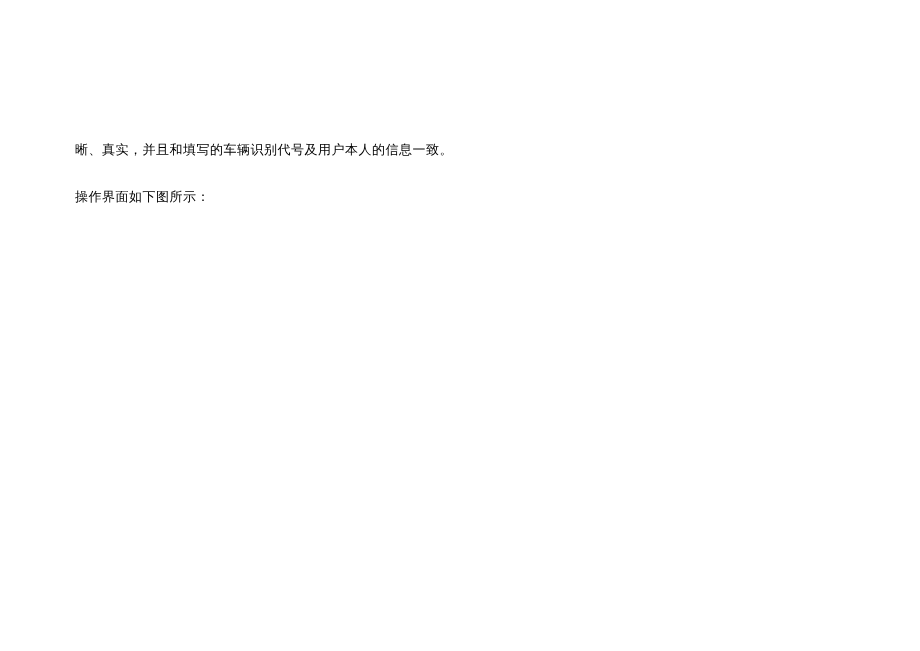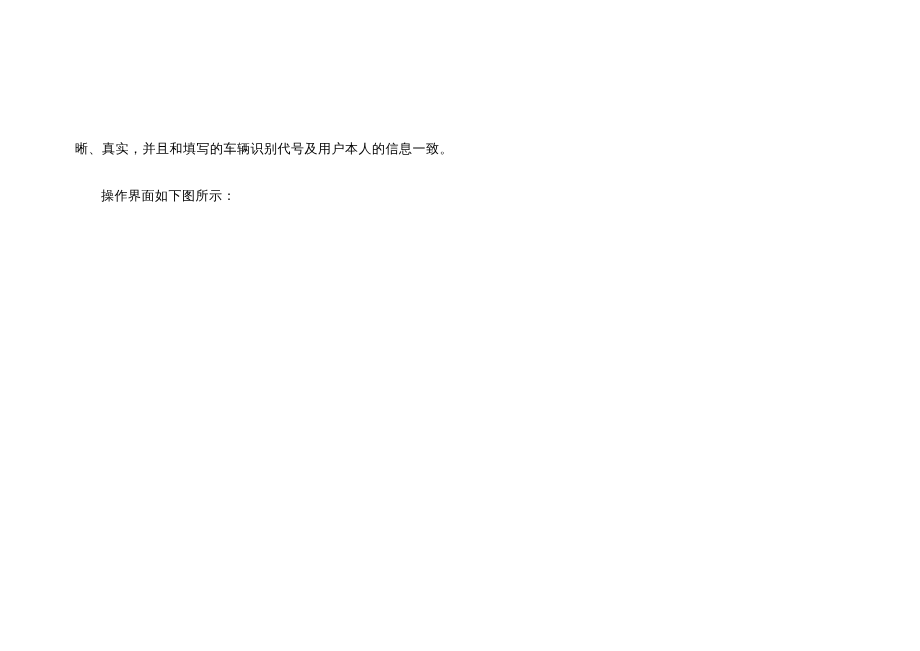--- a/index.html
+++ b/index.html
@@ -14,28 +14,26 @@
       font-family: "SimSun", "宋体", serif;
       font-size: 13px;
       color: #000000;
       line-height: 1.8;
       position: relative;
     }
     .content {
       position: absolute;
       left: 75px;
       top: 138px;
-      font-family: Liberation Mono, monospace;
     }
     .line1 {
       letter-spacing: 0.5px;
     }
     .line2 {
       margin-top: 24px;
-      margin-left: 26px;
       letter-spacing: 0.5px;
     }
   </style>
 </head>
 <body>
 
 <div class="content">
   <div class="line1">晰、真实，并且和填写的车辆识别代号及用户本人的信息一致。</div>
   <div class="line2">操作界面如下图所示：</div>
 </div>

